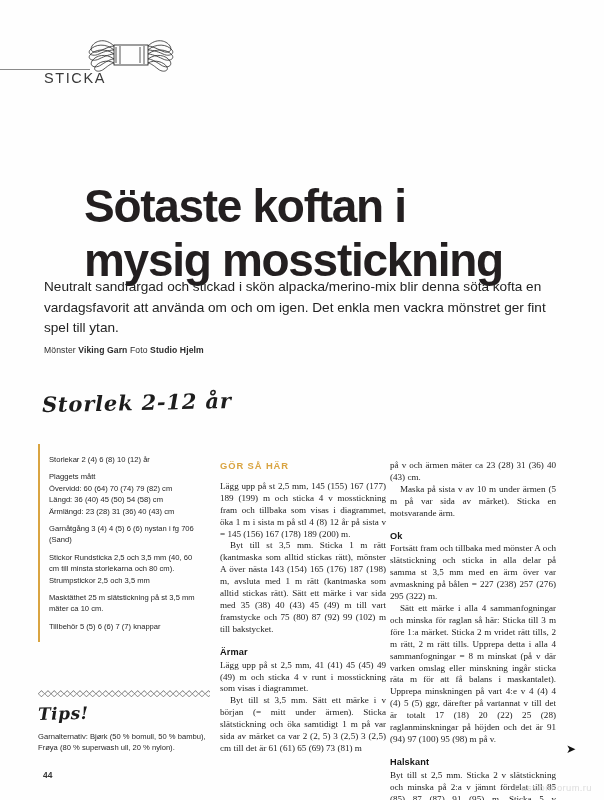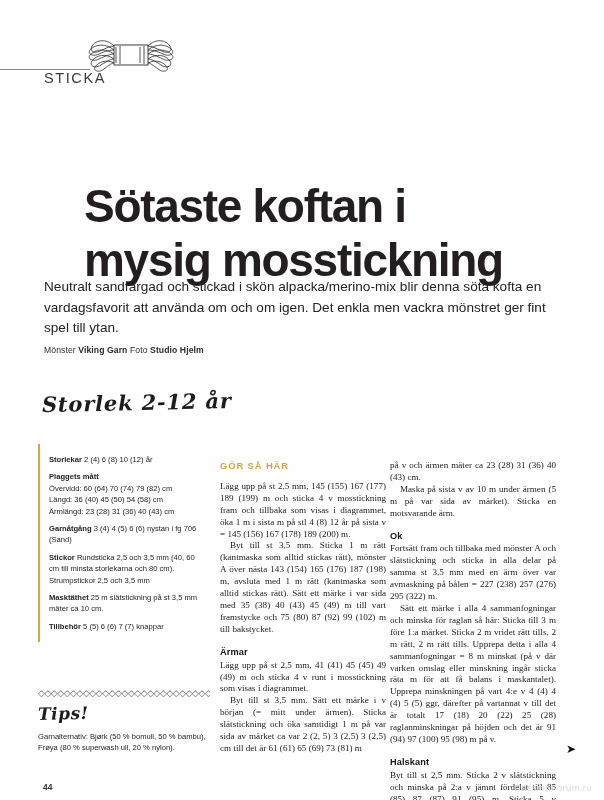--- a/index.html
+++ b/index.html
@@ -117,21 +117,21 @@
     border-left: 2.5px solid #d9a441;
     box-sizing: border-box;
   }
   .facts-box p {
     margin: 0 0 6px 0;
     font-size: 7.6px;
     line-height: 11.4px;
     color: #1f1f1f;
   }
   .facts-box p:last-child { margin-bottom: 0; }
-  .facts-box b { font-weight: bold; }
+  .facts-box b { font-weight: normal; }
   .facts-box .blk { display: block; }
 
   
   .tips {
     position: absolute;
     left: 38px;
     top: 690px;
     width: 178px;
   }
   .tips-rule {
@@ -199,21 +199,20 @@
   }
 
   
   .folio {
     position: absolute;
     left: 43px;
     top: 770px;
     font-size: 8.4px;
     font-weight: bold;
     color: #333;
-    margin-top: 12px;
   }
   .watermark {
     position: absolute;
     right: 12px;
     top: 782px;
     font-size: 9.4px;
     letter-spacing: 0.4px;
     color: #dddddd;
   }
   .arrow {

